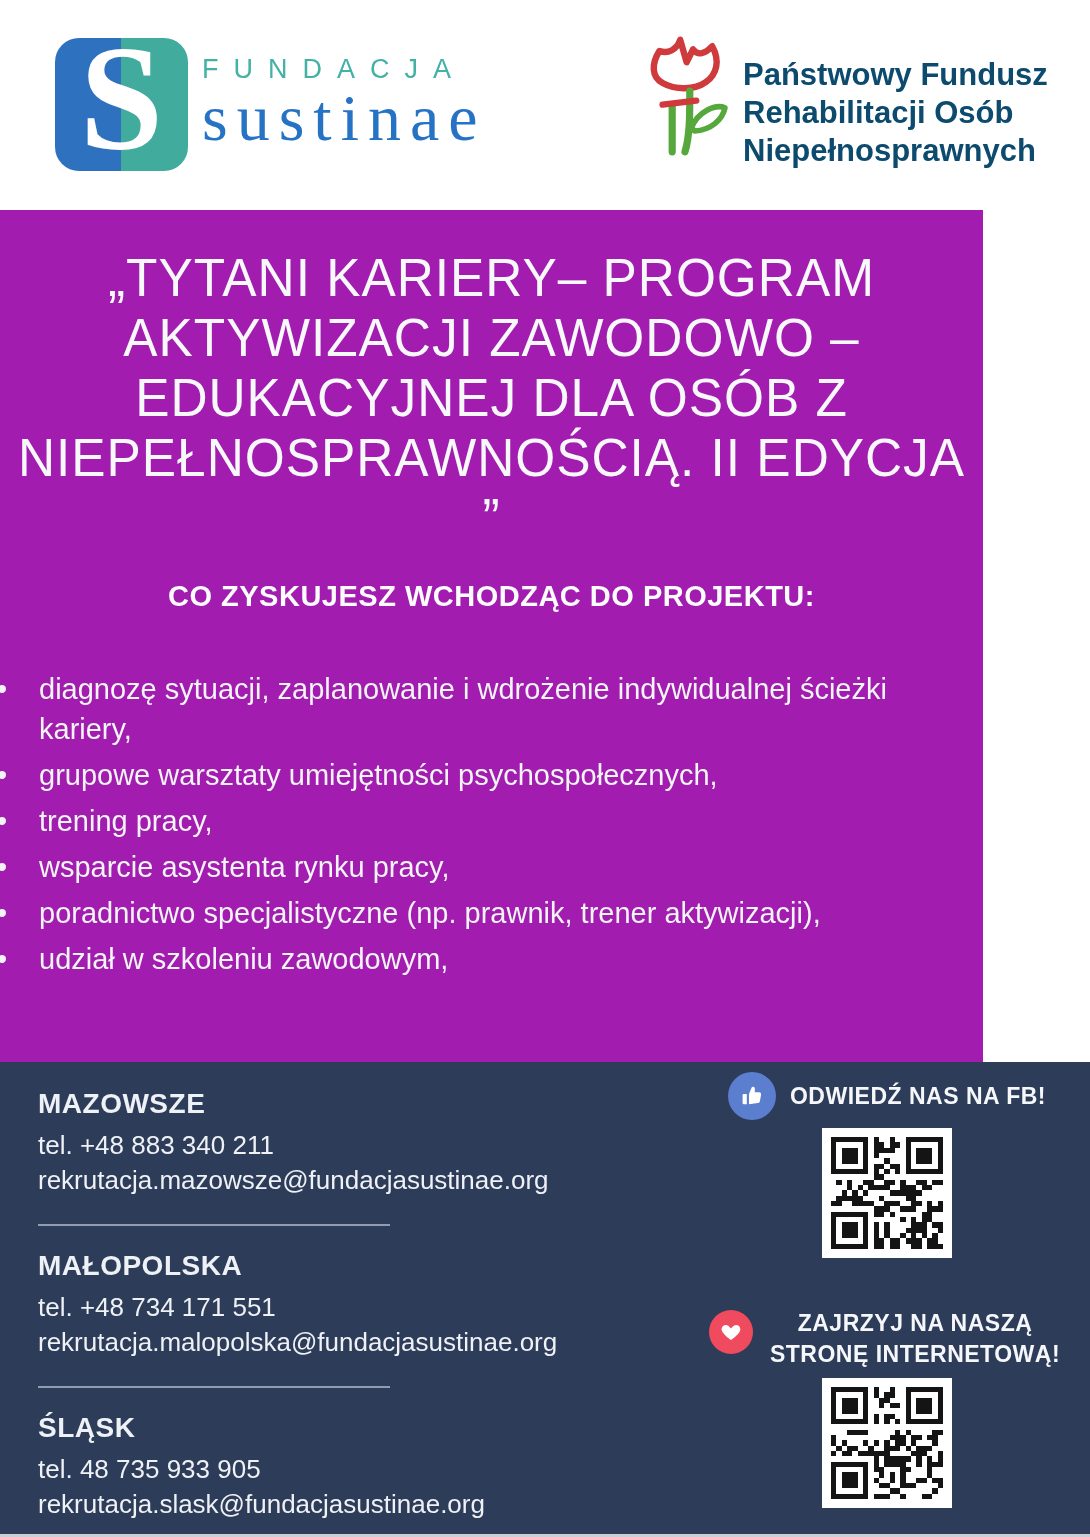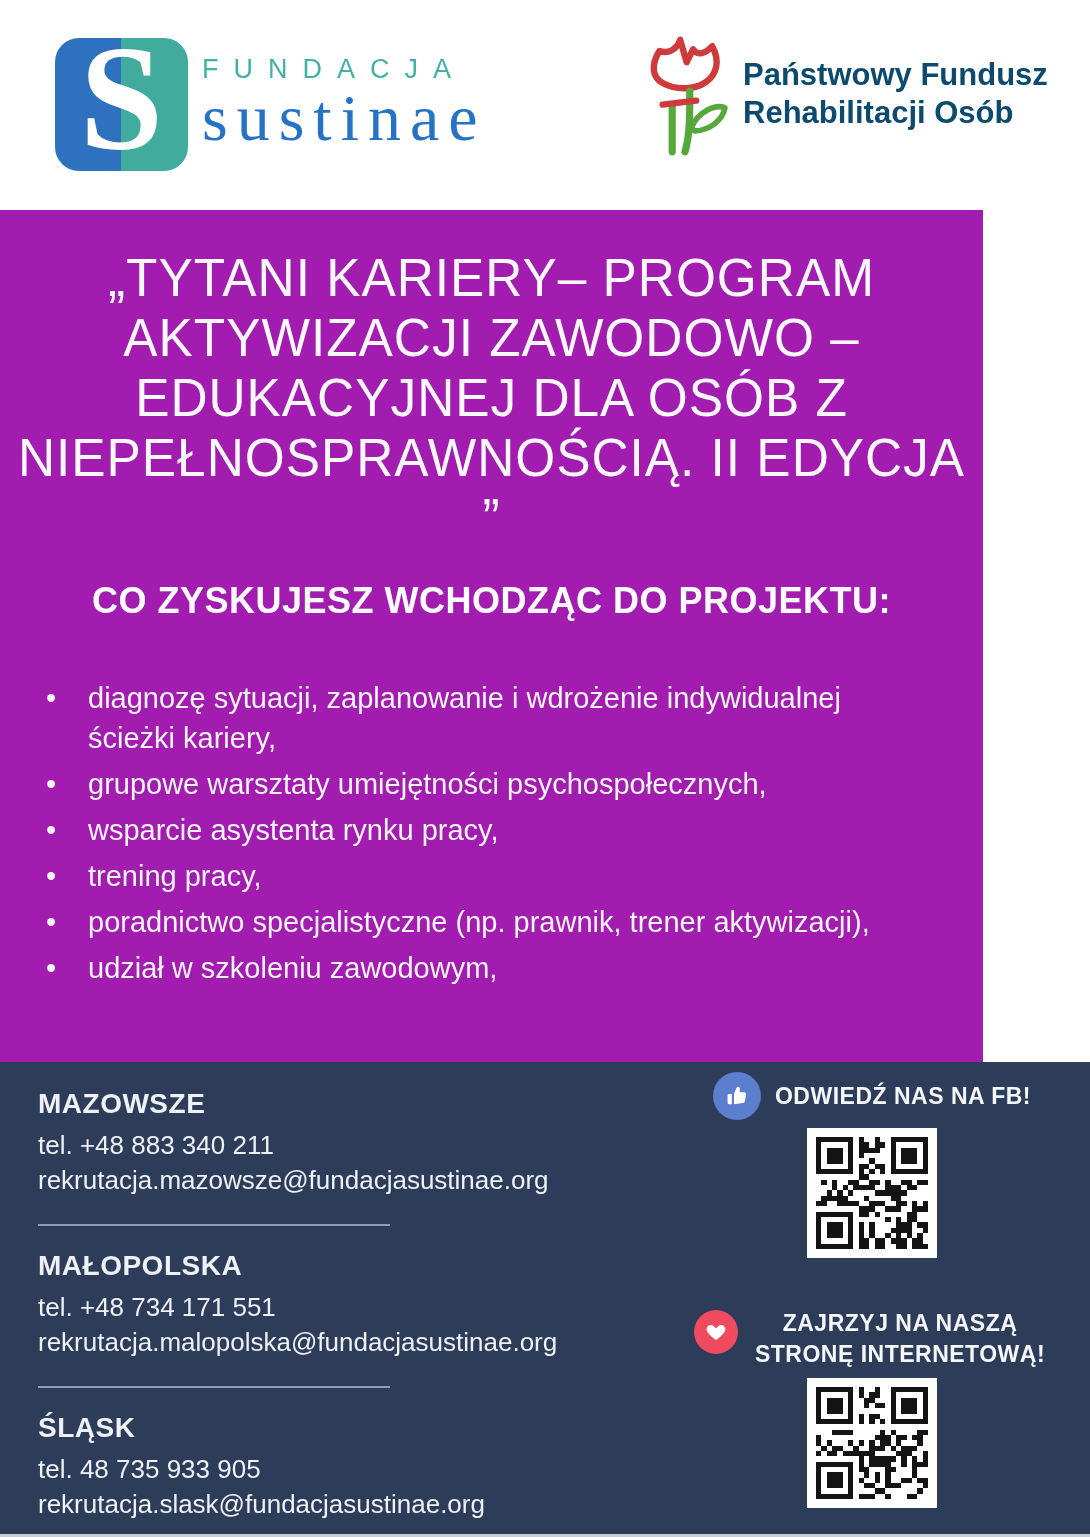--- a/index.html
+++ b/index.html
@@ -19,33 +19,33 @@
 
   .pfron { position: absolute; left: 645px; top: 14px; display: flex; gap: 10px; align-items: flex-start; }
   .tulip svg { width: 88px; height: 162px; display: block; }
   .pfron-text { font-weight: bold; color: #0c4a6e; font-size: 31px; line-height: 38px; padding-top: 42px; }
 
   
   .hero { position: absolute; top: 210px; left: 0; width: 983px; height: 852px; background: #a21caf; color: #fff; }
   .title { margin: 38px 0 0; text-align: center; font-weight: normal; font-size: 53px; line-height: 60px;
            letter-spacing: 1px; color: #f7f8fa; transform: scaleX(0.97); }
   .title span { display: block; }
-  .subtitle { margin: 32px 0 0; text-align: center; font-size: 36px; font-weight: bold; letter-spacing: 0.5px; color: #fbfcfd; }
-  .benefits { margin: 56px 0 0; padding: 0 95px 0 88px; list-style: none; font-size: 29px; line-height: 40px; color: #f2f4f6; }
+  .subtitle { margin: 32px 0 0; text-align: center; font-size: 29px; font-weight: bold; letter-spacing: 0.5px; color: #fbfcfd; }
+  .benefits { margin: 56px 0 0; padding: 0 95px 0 39px; list-style: none; font-size: 29px; line-height: 40px; color: #f2f4f6; }
   .benefits li { position: relative; margin-bottom: 6px; }
   .benefits li::before { content: "•"; position: absolute; left: -42px; top: 0; font-size: 29px; }
 
   
   .contact { position: absolute; top: 1062px; left: 0; width: 1090px; height: 475px; background: #2d3c58; color: #eef1f5; }
   .regions { position: absolute; left: 38px; top: 22px; width: 630px; }
   .region-name { font-size: 28px; font-weight: bold; letter-spacing: 0.5px; margin: 4px 0 8px; }
   .region p { margin: 0; font-size: 26px; line-height: 35px; }
   .divider { border: none; border-top: 2px solid #939cae; width: 352px; margin: 26px 0 24px; }
 
-  .side { position: absolute; left: 702px; top: 10px; width: 340px; display: flex; flex-direction: column; align-items: center; }
+  .side { position: absolute; left: 717px; top: 10px; width: 340px; display: flex; flex-direction: column; align-items: center; }
   .fb-row { display: flex; align-items: center; gap: 14px; }
   .badge { border-radius: 50%; display: flex; align-items: center; justify-content: center; flex: none; }
   .badge.fb { width: 48px; height: 48px; background: #5b7ecf; }
   .badge.fb svg { width: 26px; height: 26px; }
   .badge.heart { width: 44px; height: 44px; background: #f04a5e; margin-top: 2px; }
   .badge.heart svg { width: 24px; height: 24px; }
   .side-label { font-size: 23px; font-weight: bold; letter-spacing: 0.5px; color: #f5f7fa; }
   .qr-box { background: #fff; width: 130px; height: 130px; padding: 9px; margin-top: 8px; }
   .qr-box svg { width: 112px; height: 112px; display: block; }
   .web-row { display: flex; align-items: flex-start; gap: 12px; margin-top: 50px; }
@@ -75,39 +75,40 @@
           <path d="M18 30 C8 46 8 62 22 70 C38 79 62 79 76 69 C90 59 94 42 84 24 C75 34 66 36 60 28 L52 44 L44 16 C40 28 29 34 18 30 Z" stroke="#cf3a3c" stroke-width="8" stroke-linejoin="round"></path>
           <path d="M56 80 C56 112 56 136 50 156" stroke="#56a83c" stroke-width="9" stroke-linecap="round"></path>
           <path d="M34 98 L34 156" stroke="#56a83c" stroke-width="9" stroke-linecap="round"></path>
           <path d="M58 126 C66 106 88 96 100 101 C97 116 82 129 62 130 Z" stroke="#56a83c" stroke-width="7" stroke-linejoin="round"></path>
           <path d="M22 97 L64 92" stroke="#cf3a3c" stroke-width="8" stroke-linecap="round"></path>
         </svg>
       </span>
       <div class="pfron-text">
         <div>Państwowy Fundusz</div>
         <div>Rehabilitacji Osób</div>
+        <div>Niepełnosprawnych</div>
       </div>
     </div>
   </header>
 
   <section class="hero">
     <h1 class="title">
       <span>„TYTANI KARIERY– PROGRAM</span>
       <span>AKTYWIZACJI ZAWODOWO –</span>
       <span>EDUKACYJNEJ DLA OSÓB Z</span>
       <span>NIEPEŁNOSPRAWNOŚCIĄ. II EDYCJA ”</span>
     </h1>
 
     <h2 class="subtitle">CO ZYSKUJESZ WCHODZĄC DO PROJEKTU:</h2>
 
     <ul class="benefits">
       <li>diagnozę sytuacji, zaplanowanie i wdrożenie indywidualnej ścieżki kariery,</li>
       <li>grupowe warsztaty umiejętności psychospołecznych,</li>
+      <li>trening pracy,</li>
       <li>wsparcie asystenta rynku pracy,</li>
-      <li>trening pracy,</li>
       <li>poradnictwo specjalistyczne (np. prawnik, trener aktywizacji),</li>
       <li>udział w szkoleniu zawodowym,</li>
     </ul>
   </section>
 
   <footer class="contact">
     <div class="regions">
 
       <div class="region">
         <h3 class="region-name">MAZOWSZE</h3>

